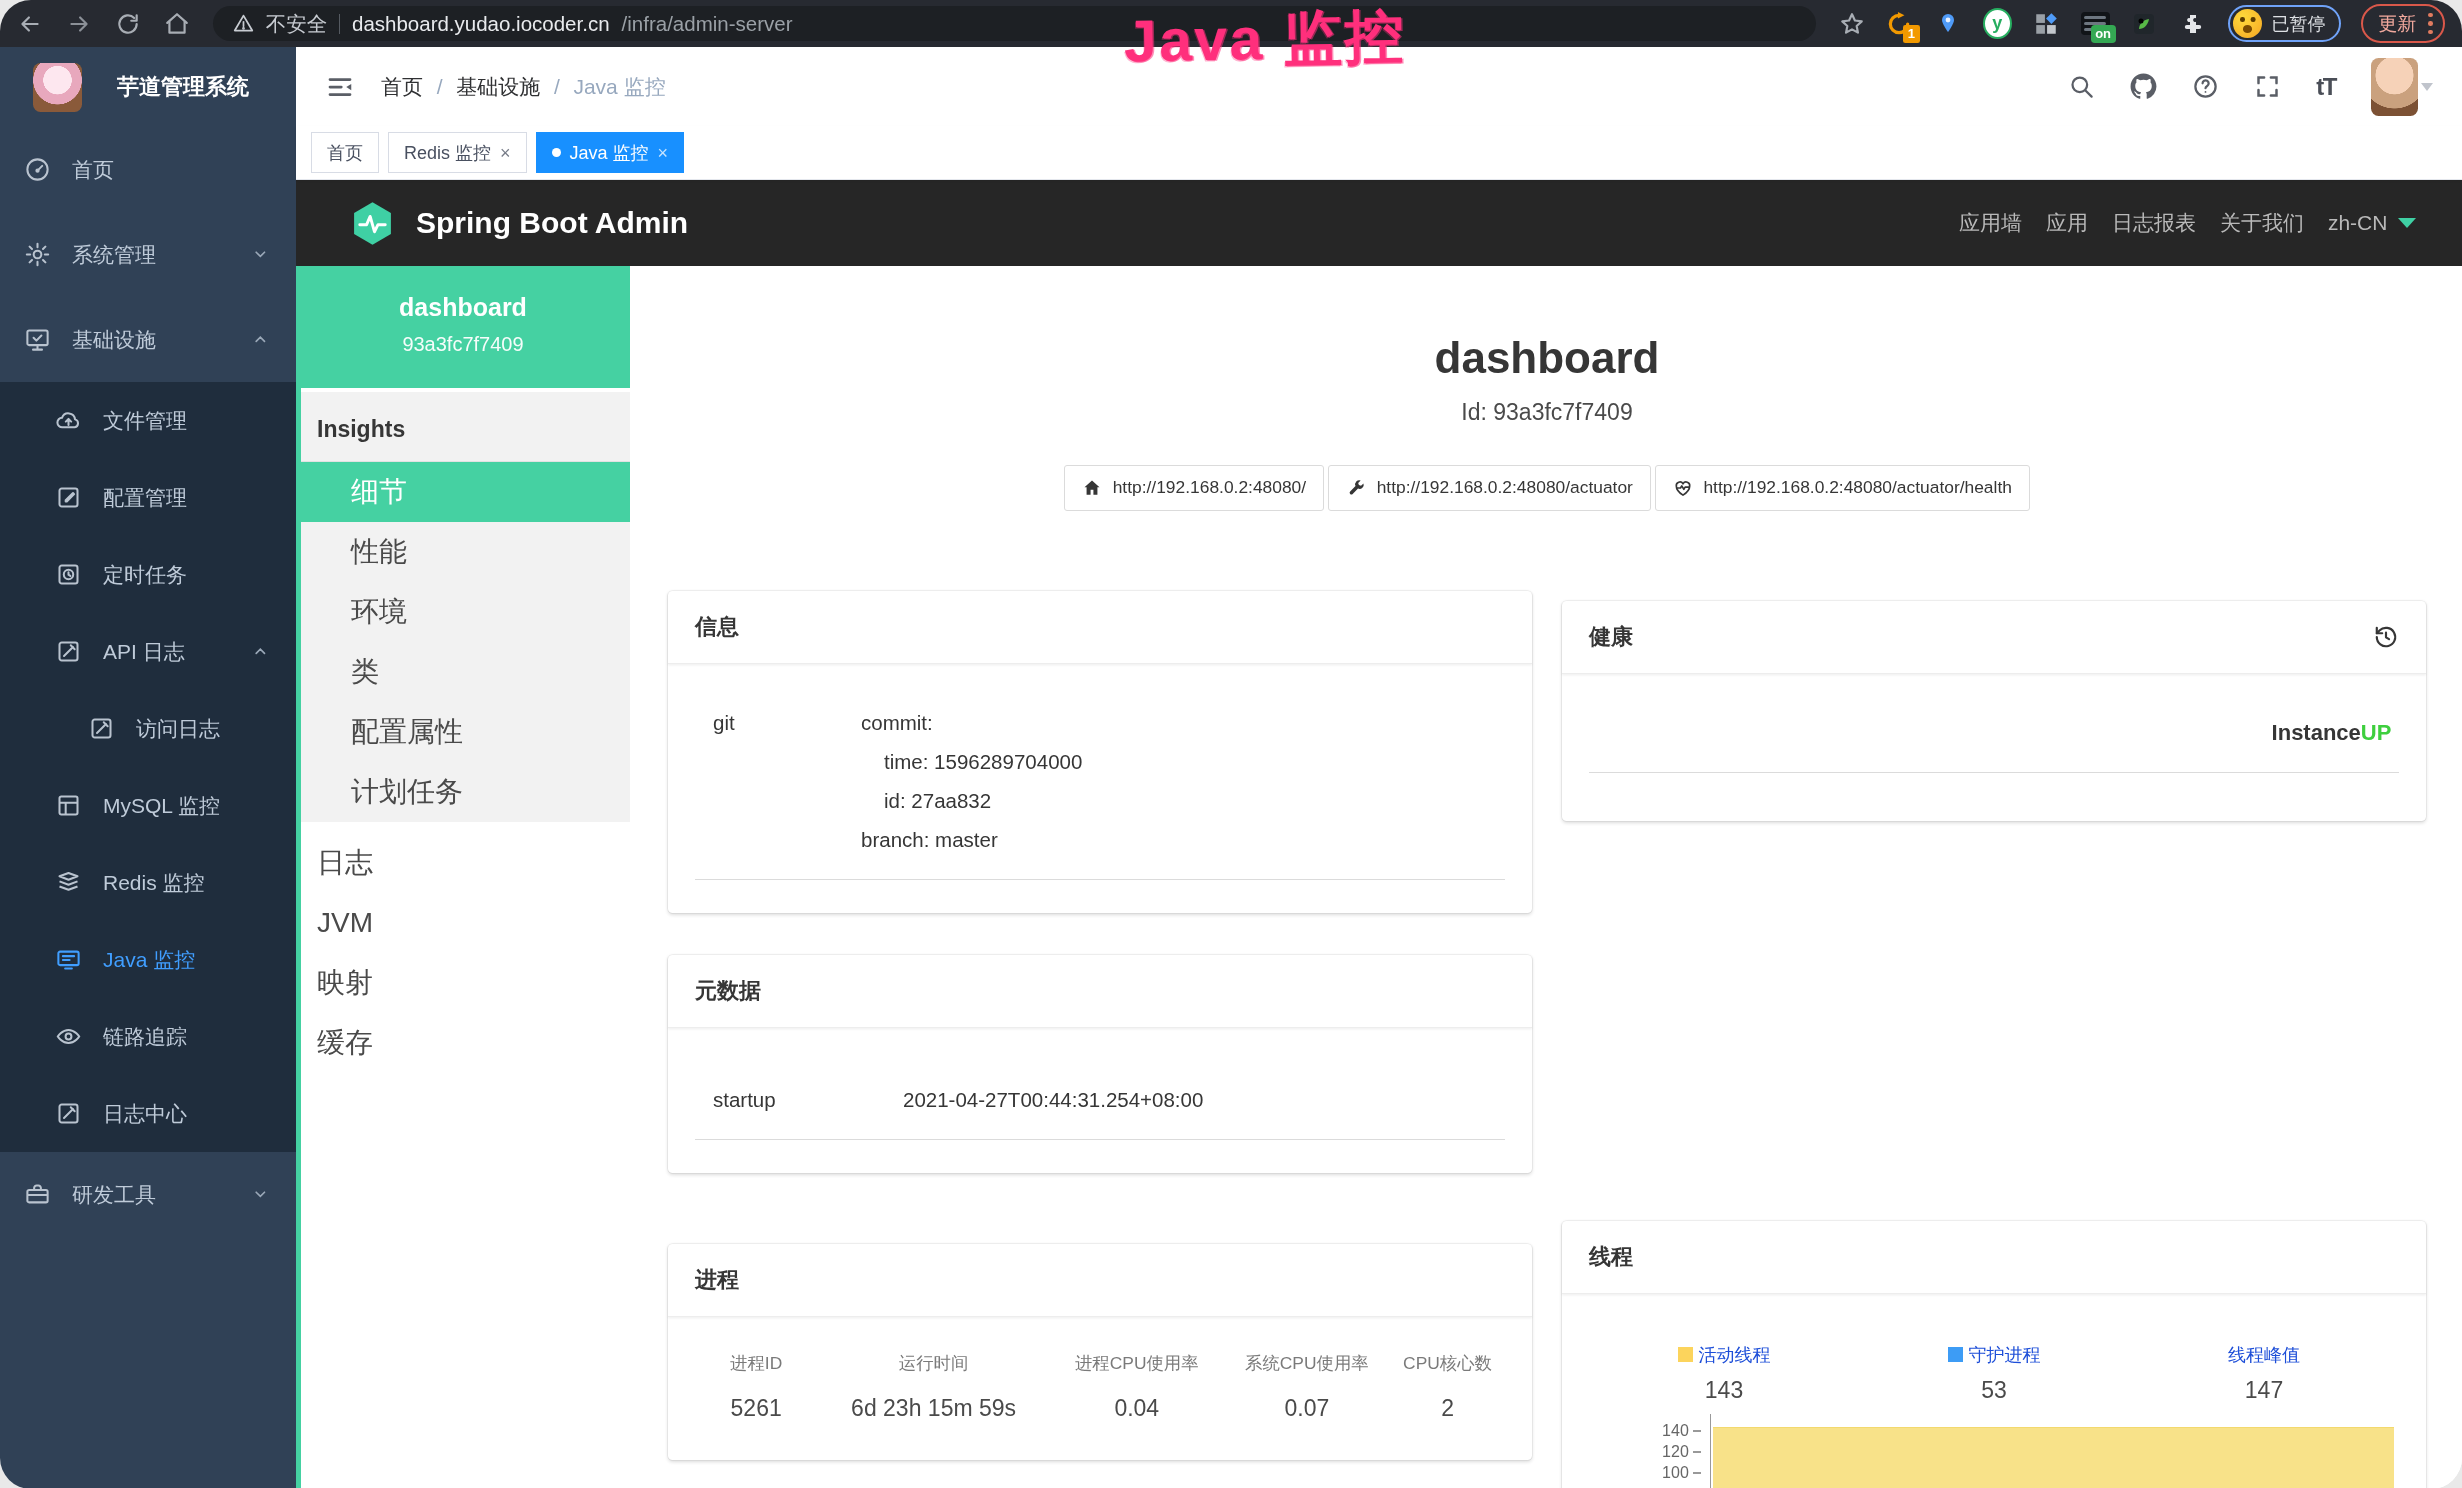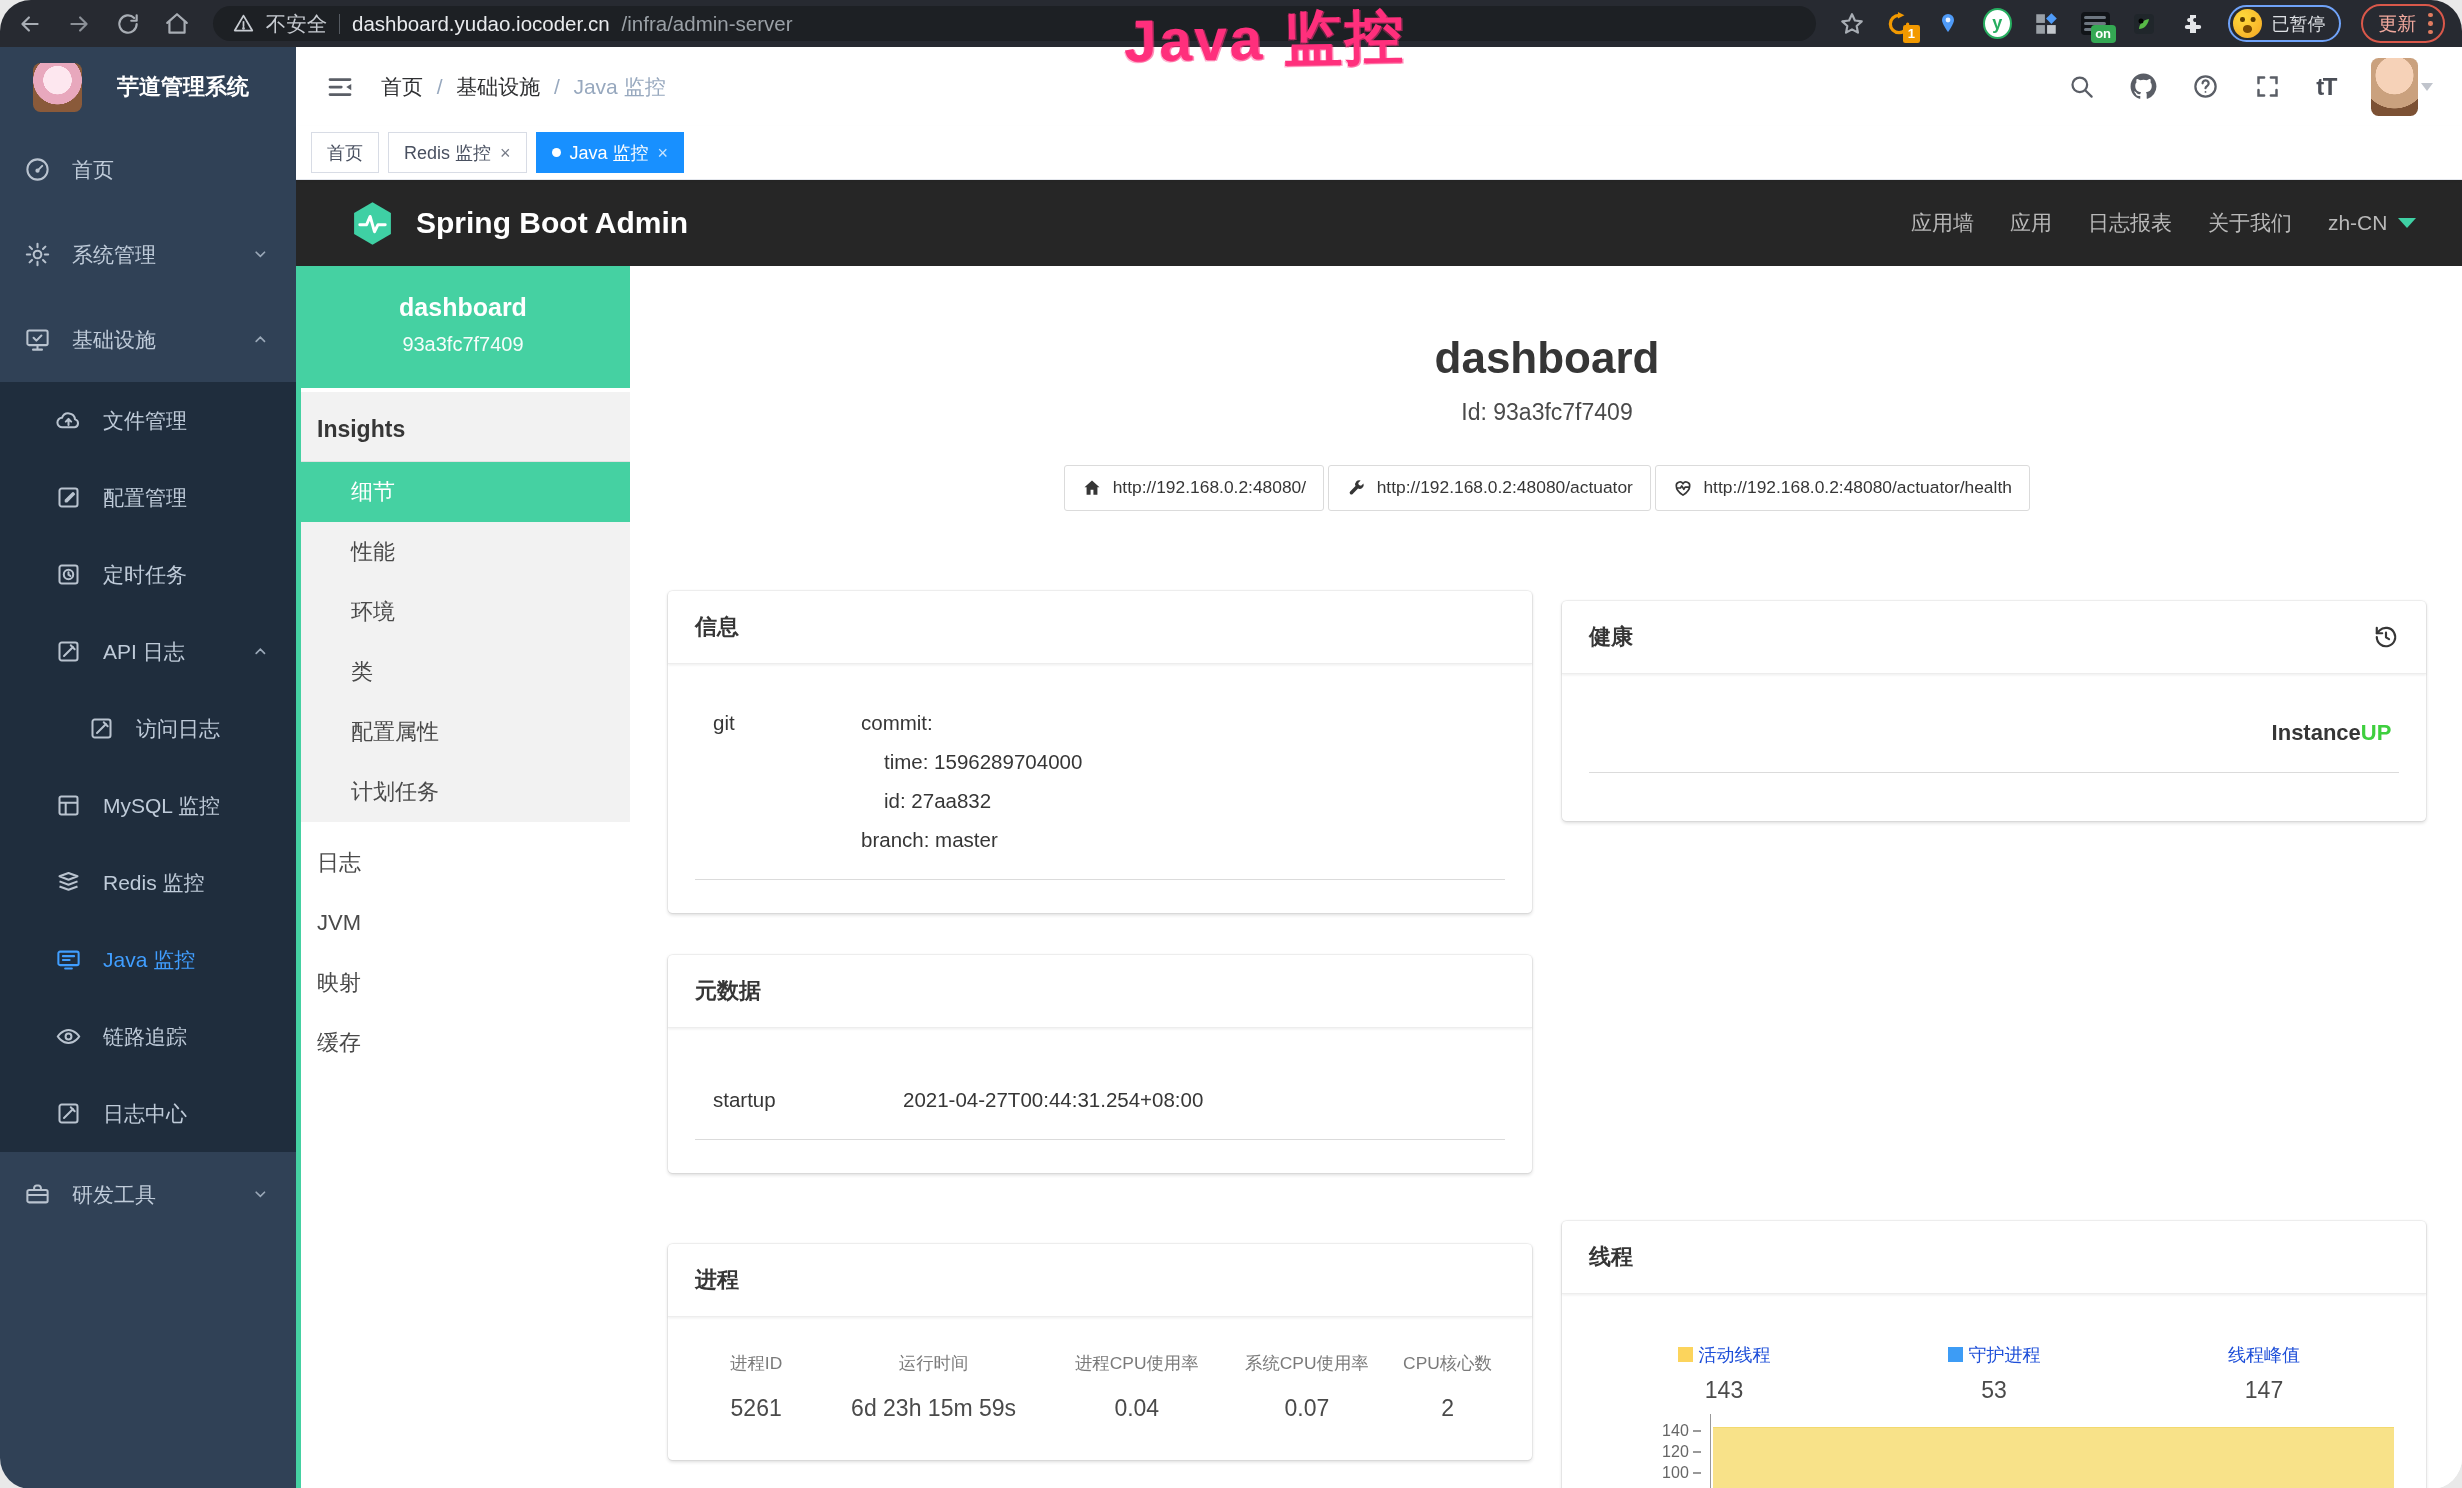--- a/index.html
+++ b/index.html
@@ -77,36 +77,36 @@
     background:#fff;color:#495060;font-size:18px;cursor:pointer;white-space:nowrap}
   .tag .x{font-size:18px;line-height:1;opacity:.75}
   .tag.active{background:#1890ff;border-color:#1890ff;color:#fff}
   .tag .dot{width:9px;height:9px;border-radius:50%;background:#fff}
 
   
   .sba{flex:1;display:flex;flex-direction:column;min-height:0;overflow:hidden}
   .sba-header{height:86px;background:#262626;display:flex;align-items:center;padding:0 0 0 53px;gap:20px;flex-shrink:0}
   .sba-logo{width:47px;height:47px;flex-shrink:0}
   .sba-title{color:#fff;font-weight:bold;font-size:30px;white-space:nowrap}
-  .sba-nav{margin-left:auto;display:flex;align-items:center;gap:36px;color:#b9b9b9;font-size:21px;
+  .sba-nav{margin-left:auto;display:flex;align-items:center;gap:24px;color:#b9b9b9;font-size:21px;
     padding-right:46px;white-space:nowrap}
   .lang{display:flex;align-items:center;gap:10.6px}
   .caret-green{width:0;height:0;border-left:9px solid transparent;border-right:9px solid transparent;
     border-top:10.6px solid #3fd0a4}
 
   .sba-body{flex:1;display:flex;min-height:0}
   .sba-side{width:334px;flex-shrink:0;background:#fff;position:relative;overflow:hidden}
   .sba-side::before{content:"";position:absolute;left:0;top:0;bottom:0;width:4.6px;background:#45d1a2;z-index:3}
   .instance-box{background:#45d1a2;color:#fff;text-align:center;padding:27px 7.6px 32px}
   .instance-name{font-size:25px;font-weight:bold}
   .instance-id{font-size:20px;margin-top:10.6px;color:rgba(255,255,255,.95)}
   .menu-label{background:#f2f2f2;margin-top:4.6px;padding:24px 0 18px 21px;font-weight:bold;font-size:23px;
     color:#363636;border-bottom:1.5px solid #e2e2e2}
   .insight-list{background:#f2f2f2}
-  .side-item{height:60px;display:flex;align-items:center;padding-left:55px;font-size:22px;color:#4a4a4a;cursor:pointer}
+  .side-item{height:60px;display:flex;align-items:center;padding-left:55px;font-size:28px;color:#4a4a4a;cursor:pointer}
   .side-item.active{background:#45d1a2;color:#fff}
   .root-list{background:#fff;padding-top:10.6px}
   .root-list .side-item{padding-left:21px}
 
   .sba-main{flex:1;min-width:0;padding:0 36px 0 38px;background:#fff}
   .page-head{text-align:center;margin-top:67px}
   .page-title{font-size:44px;font-weight:bold;color:#363636;line-height:1.15}
   .page-sub{font-size:23px;color:#4a4a4a;margin-top:15px}
   .links-row{display:flex;justify-content:center;margin-top:39px;gap:4.6px}
   .link-btn{display:flex;align-items:center;gap:10.6px;border:0.8px solid #dbdbdb;border-radius:3px;background:#fff;

